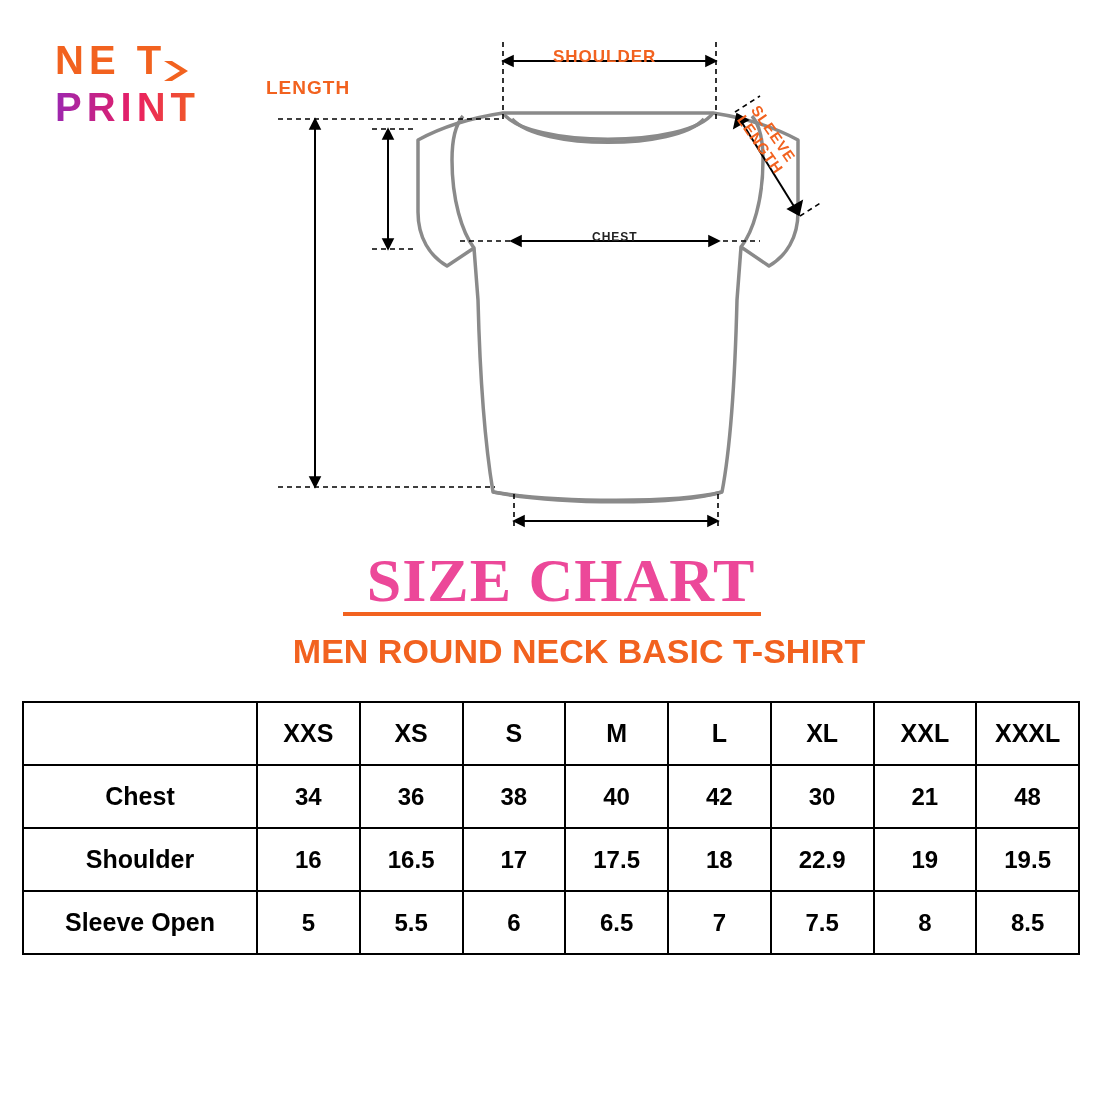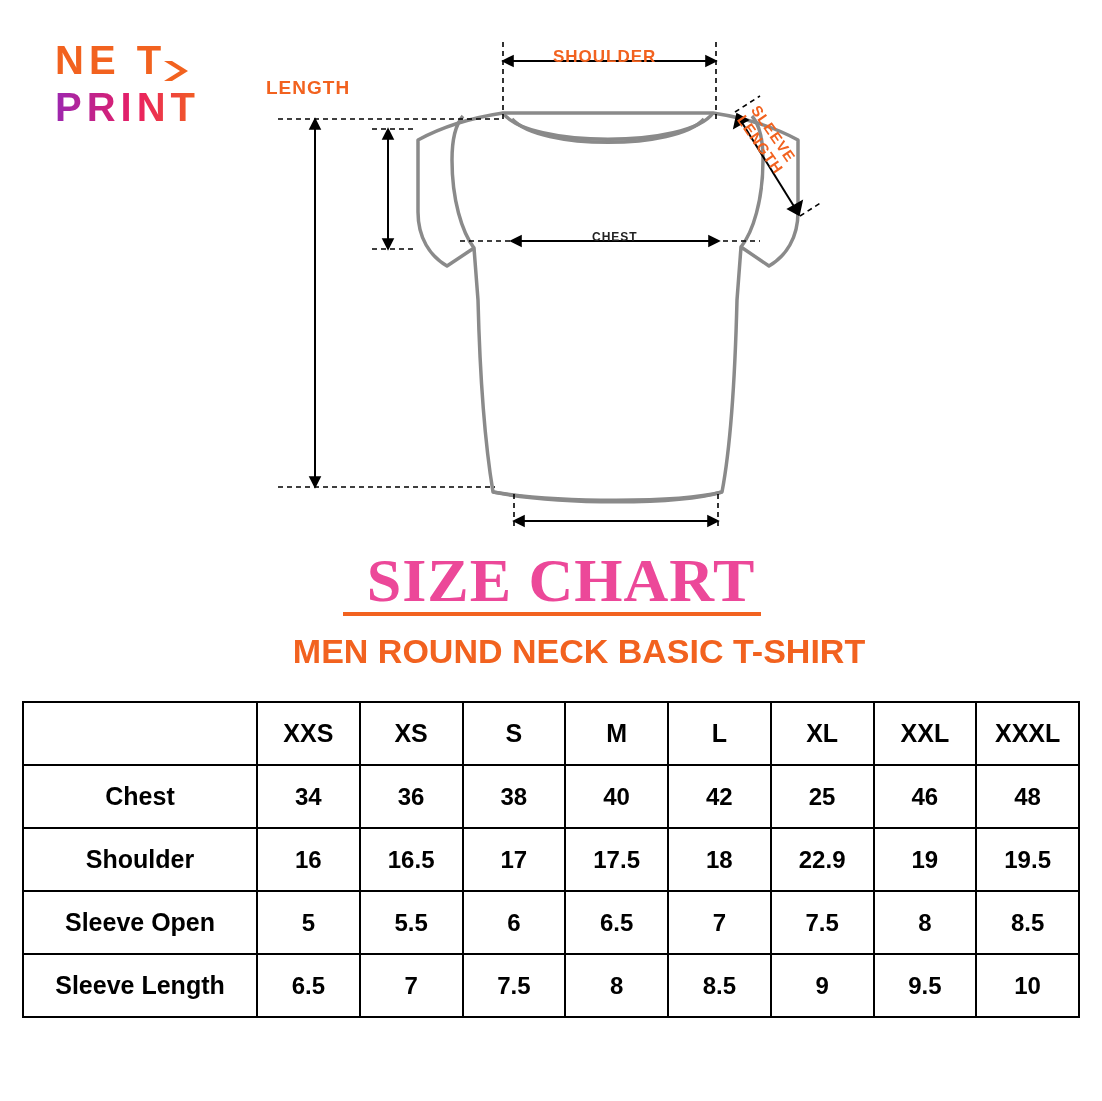--- a/index.html
+++ b/index.html
@@ -258,22 +258,22 @@
     </tr>
   </thead>
   <tbody>
     <tr>
       <td class="rowhead">Chest</td>
       <td class="val">34</td>
       <td class="val">36</td>
       <td class="val">38</td>
       <td class="val">40</td>
       <td class="val">42</td>
-      <td class="val">25</td>
-      <td class="val">46</td>
+      <td class="val">30</td>
+      <td class="val">21</td>
       <td class="val">48</td>
     </tr>
     <tr>
       <td class="rowhead">Shoulder</td>
       <td class="val">16</td>
       <td class="val">16.5</td>
       <td class="val">17</td>
       <td class="val">17.5</td>
       <td class="val">18</td>
       <td class="val">22.9</td>
@@ -284,25 +284,14 @@
       <td class="rowhead">Sleeve Open</td>
       <td class="val">5</td>
       <td class="val">5.5</td>
       <td class="val">6</td>
       <td class="val">6.5</td>
       <td class="val">7</td>
       <td class="val">7.5</td>
       <td class="val">8</td>
       <td class="val">8.5</td>
     </tr>
-    <tr>
-      <td class="rowhead">Sleeve Length</td>
-      <td class="val">6.5</td>
-      <td class="val">7</td>
-      <td class="val">7.5</td>
-      <td class="val">8</td>
-      <td class="val">8.5</td>
-      <td class="val">9</td>
-      <td class="val">9.5</td>
-      <td class="val">10</td>
-    </tr>
   </tbody>
 </table>
 
 </body></html>

